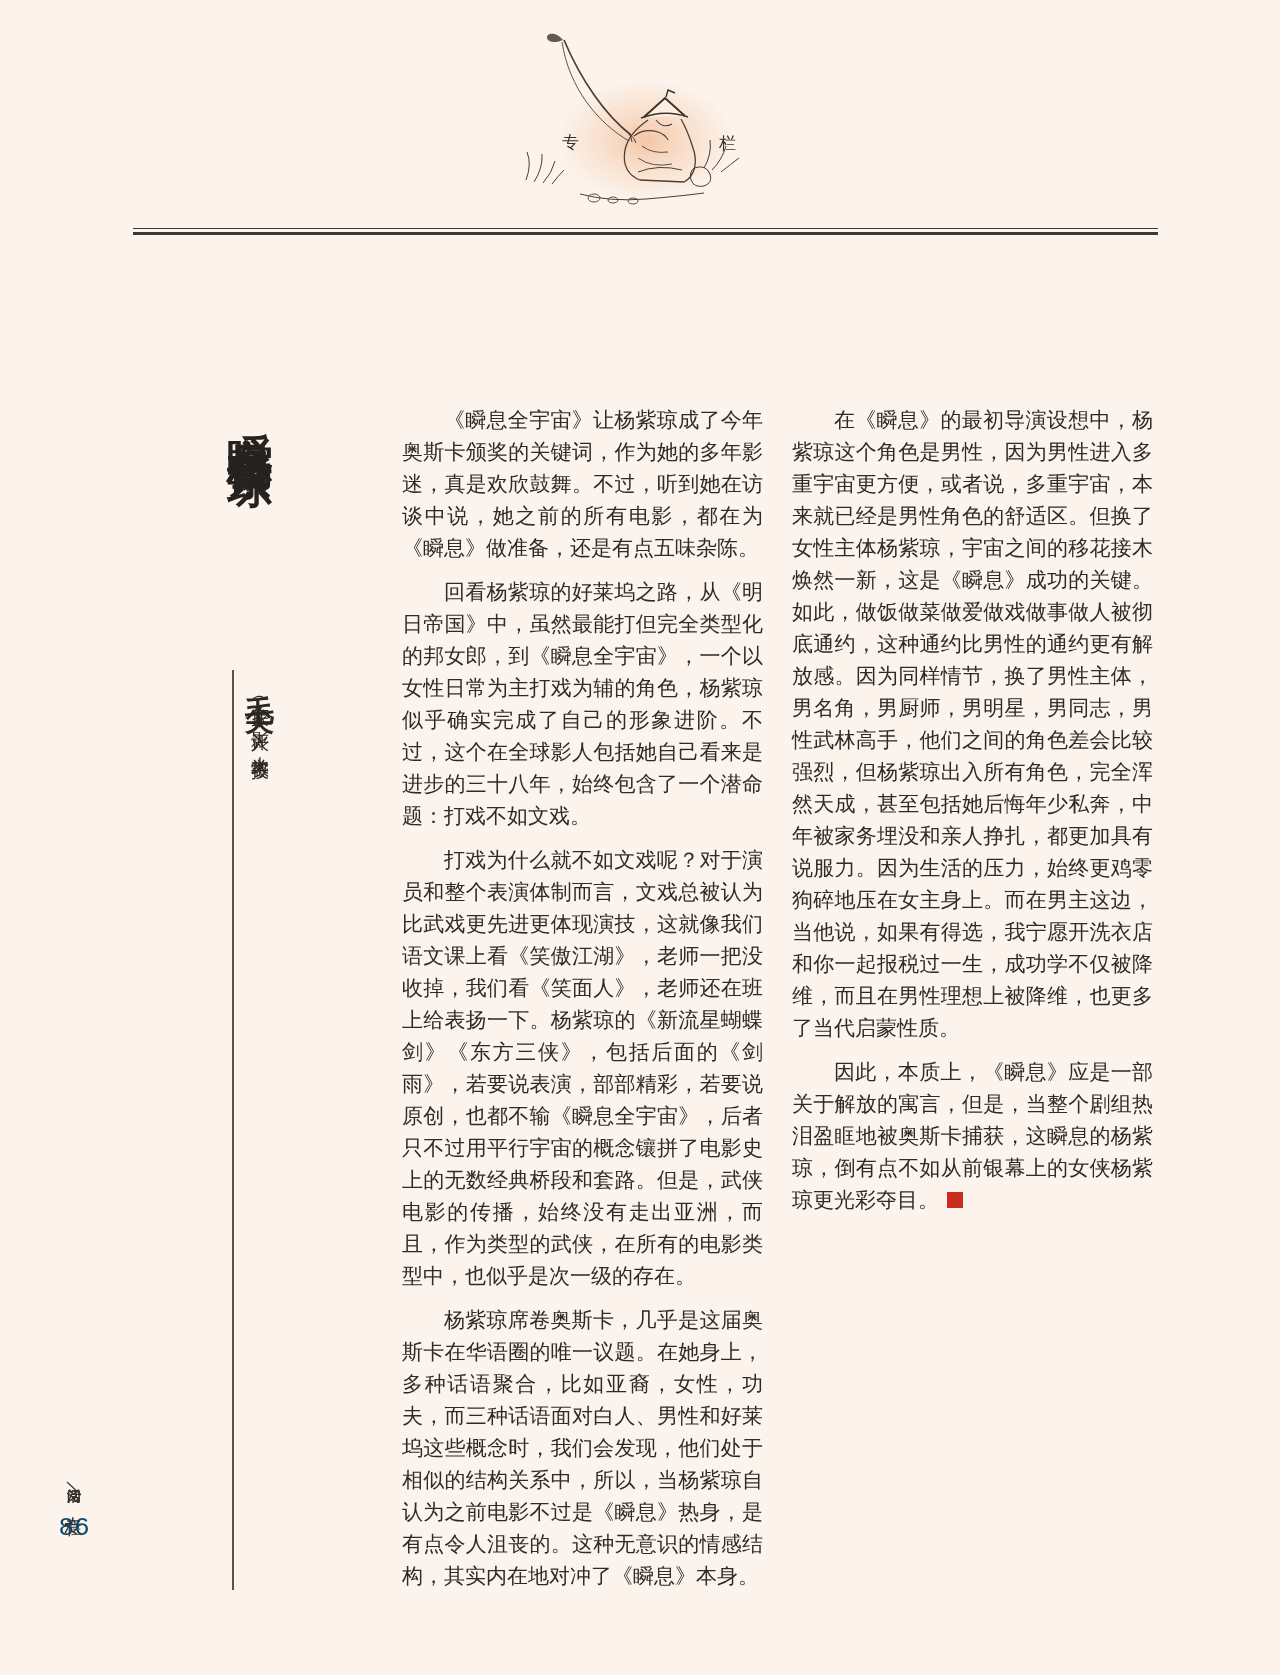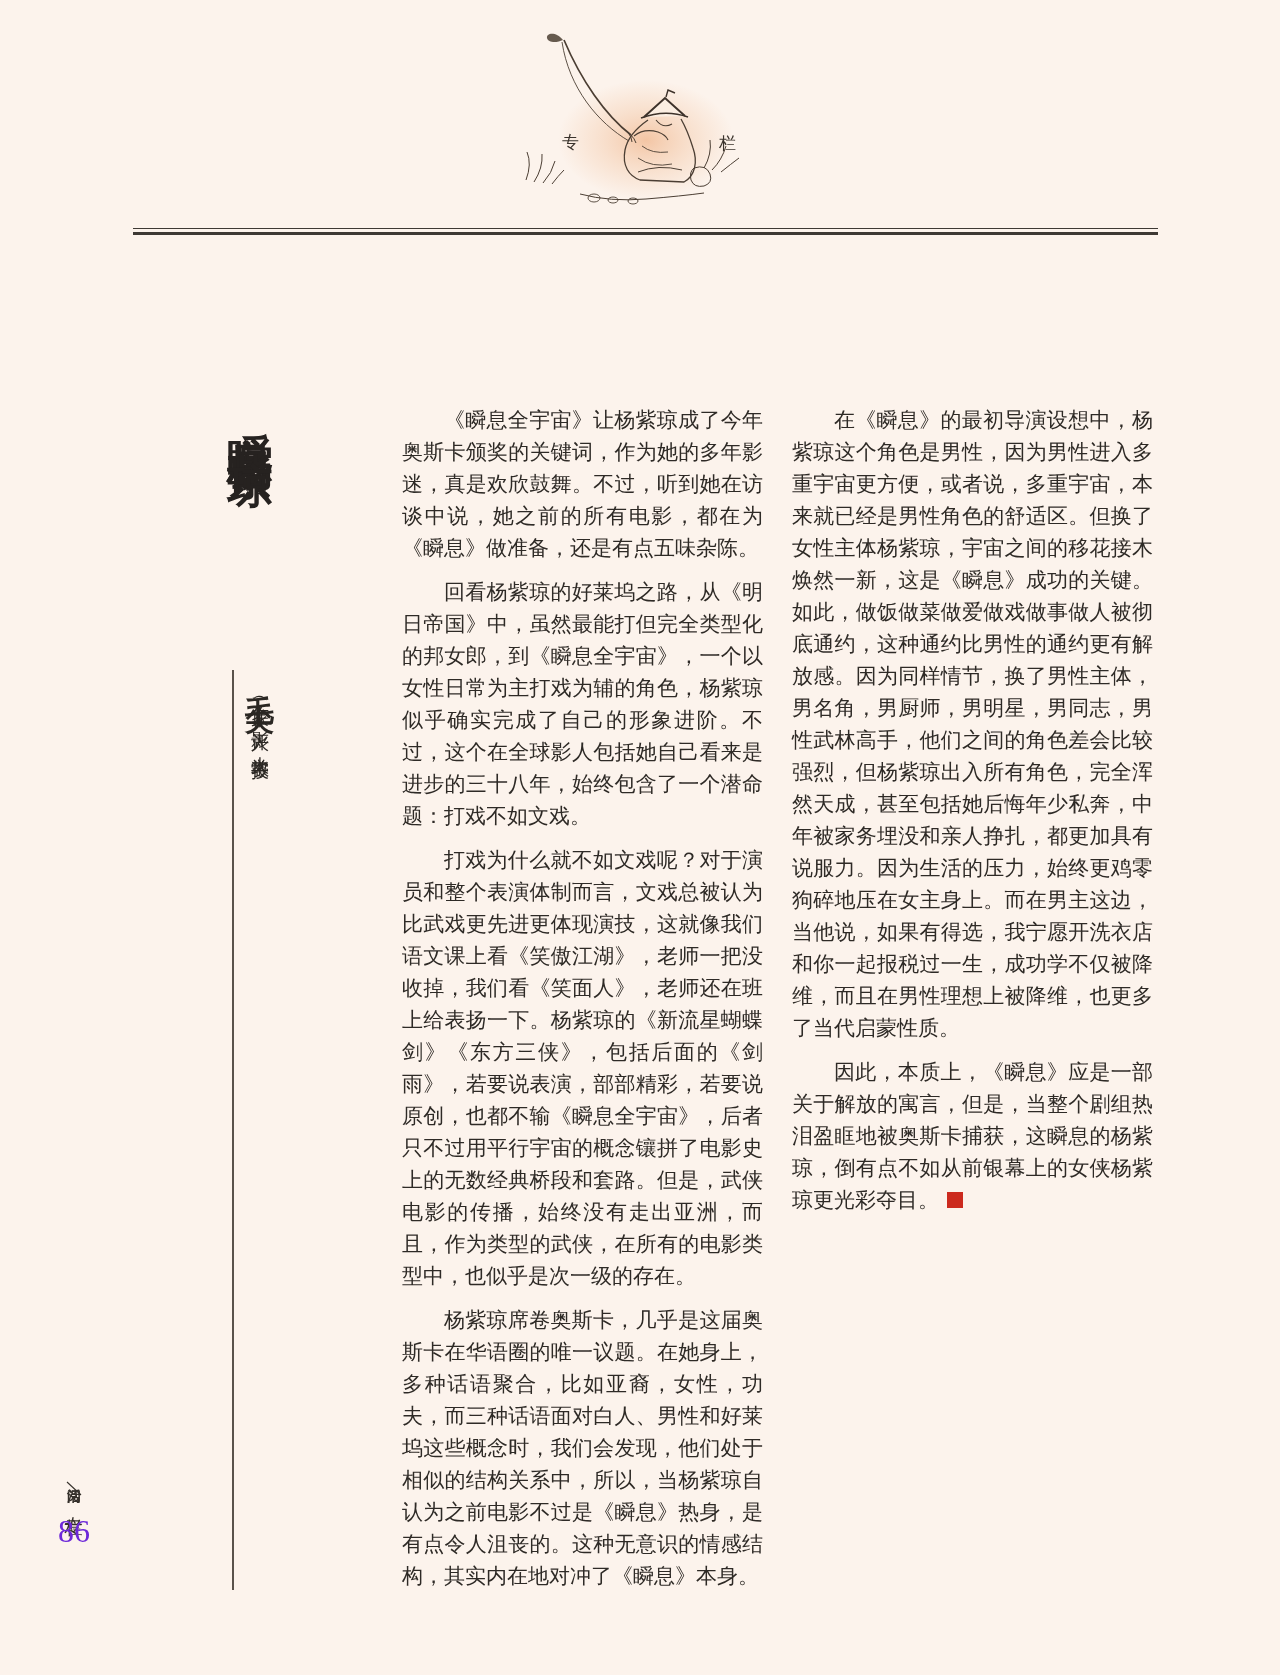--- a/index.html
+++ b/index.html
@@ -60,22 +60,22 @@
   .footer-mag {
     writing-mode:vertical-rl; text-orientation:upright;
     font-size:14px; font-weight:700; line-height:15px; color:#35302b;
   }
   .footer-slash { margin:2px 0 1px 0; }
   .footer-sec {
     writing-mode:vertical-rl; text-orientation:upright;
     font-size:18px; line-height:19px; letter-spacing:2px; color:#35302b;
   }
   .footer-page {
-    margin-top:7px; font-size:32px; color:#6d28d9;
-    font-family:Liberation Serif, serif;
+    margin-top:7px; font-size:26px; color:#0c4a6e;
+    font-family:Liberation Mono, monospace;
   }
 </style>
 </head>
 <body>
 
 <div class="page">
 
   <div class="header-illust">
     <svg width="305" height="196" viewBox="0 0 305 196">
       <defs>

